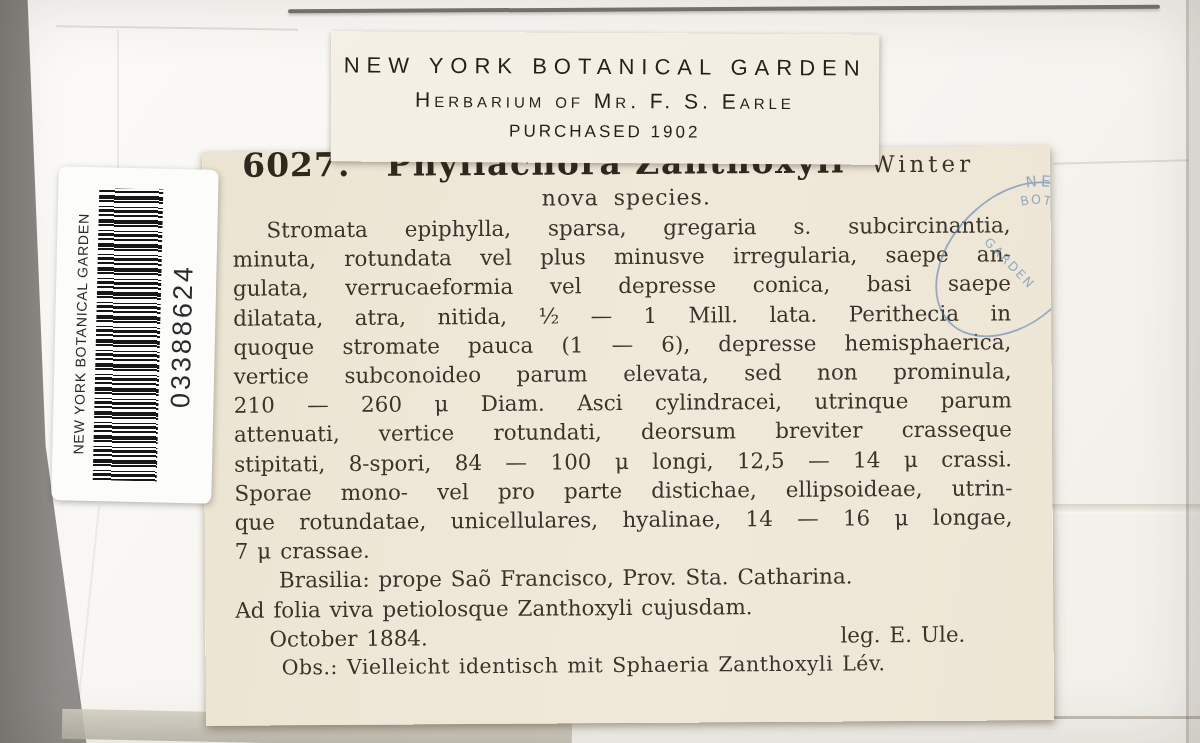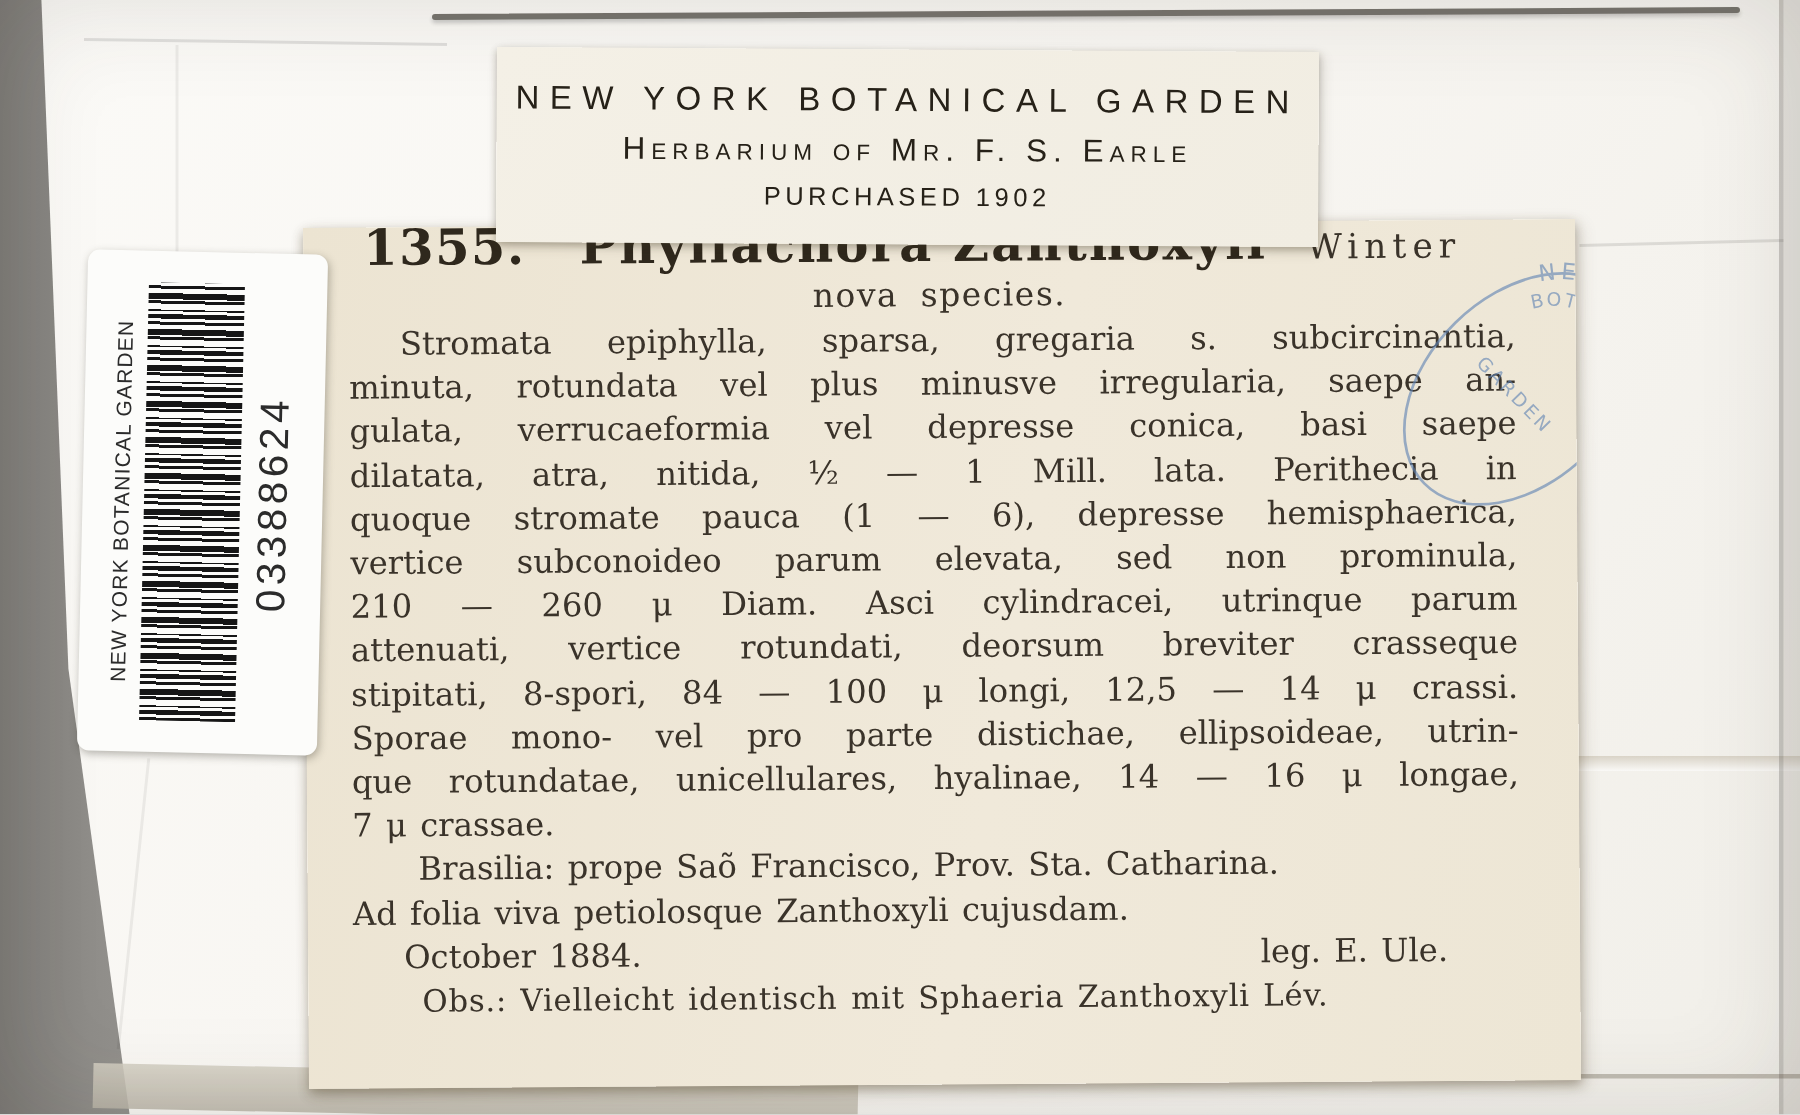--- a/index.html
+++ b/index.html
@@ -92,21 +92,21 @@
   <div class="crease c-righttop"></div>
   <div class="crease c-rightfold"></div>
   <div class="crease c-rightedge"></div>
   <div class="crease c-rightband"></div>
   <div class="crease c-botright"></div>
   <div class="crease c-botstrip"></div>
   <div class="crease c-leftfold"></div>
 
   <div class="spec-label">
     <div class="title-row">
-      <span class="t-num">1355.</span>
+      <span class="t-num">6027.</span>
       <span class="t-name">Phyllachora Zanthoxyli</span>
       <span class="t-auth">Winter</span>
     </div>
     <div class="subtitle">nova species.</div>
 
     <div class="content">
       <div>
           <div class="desc-line">Stromata epiphylla, sparsa, gregaria s. subcircinantia,</div>
           <div class="desc-line">minuta, rotundata vel plus minusve irregularia, saepe an-</div>
           <div class="desc-line">gulata, verrucaeformia vel depresse conica, basi saepe</div>

